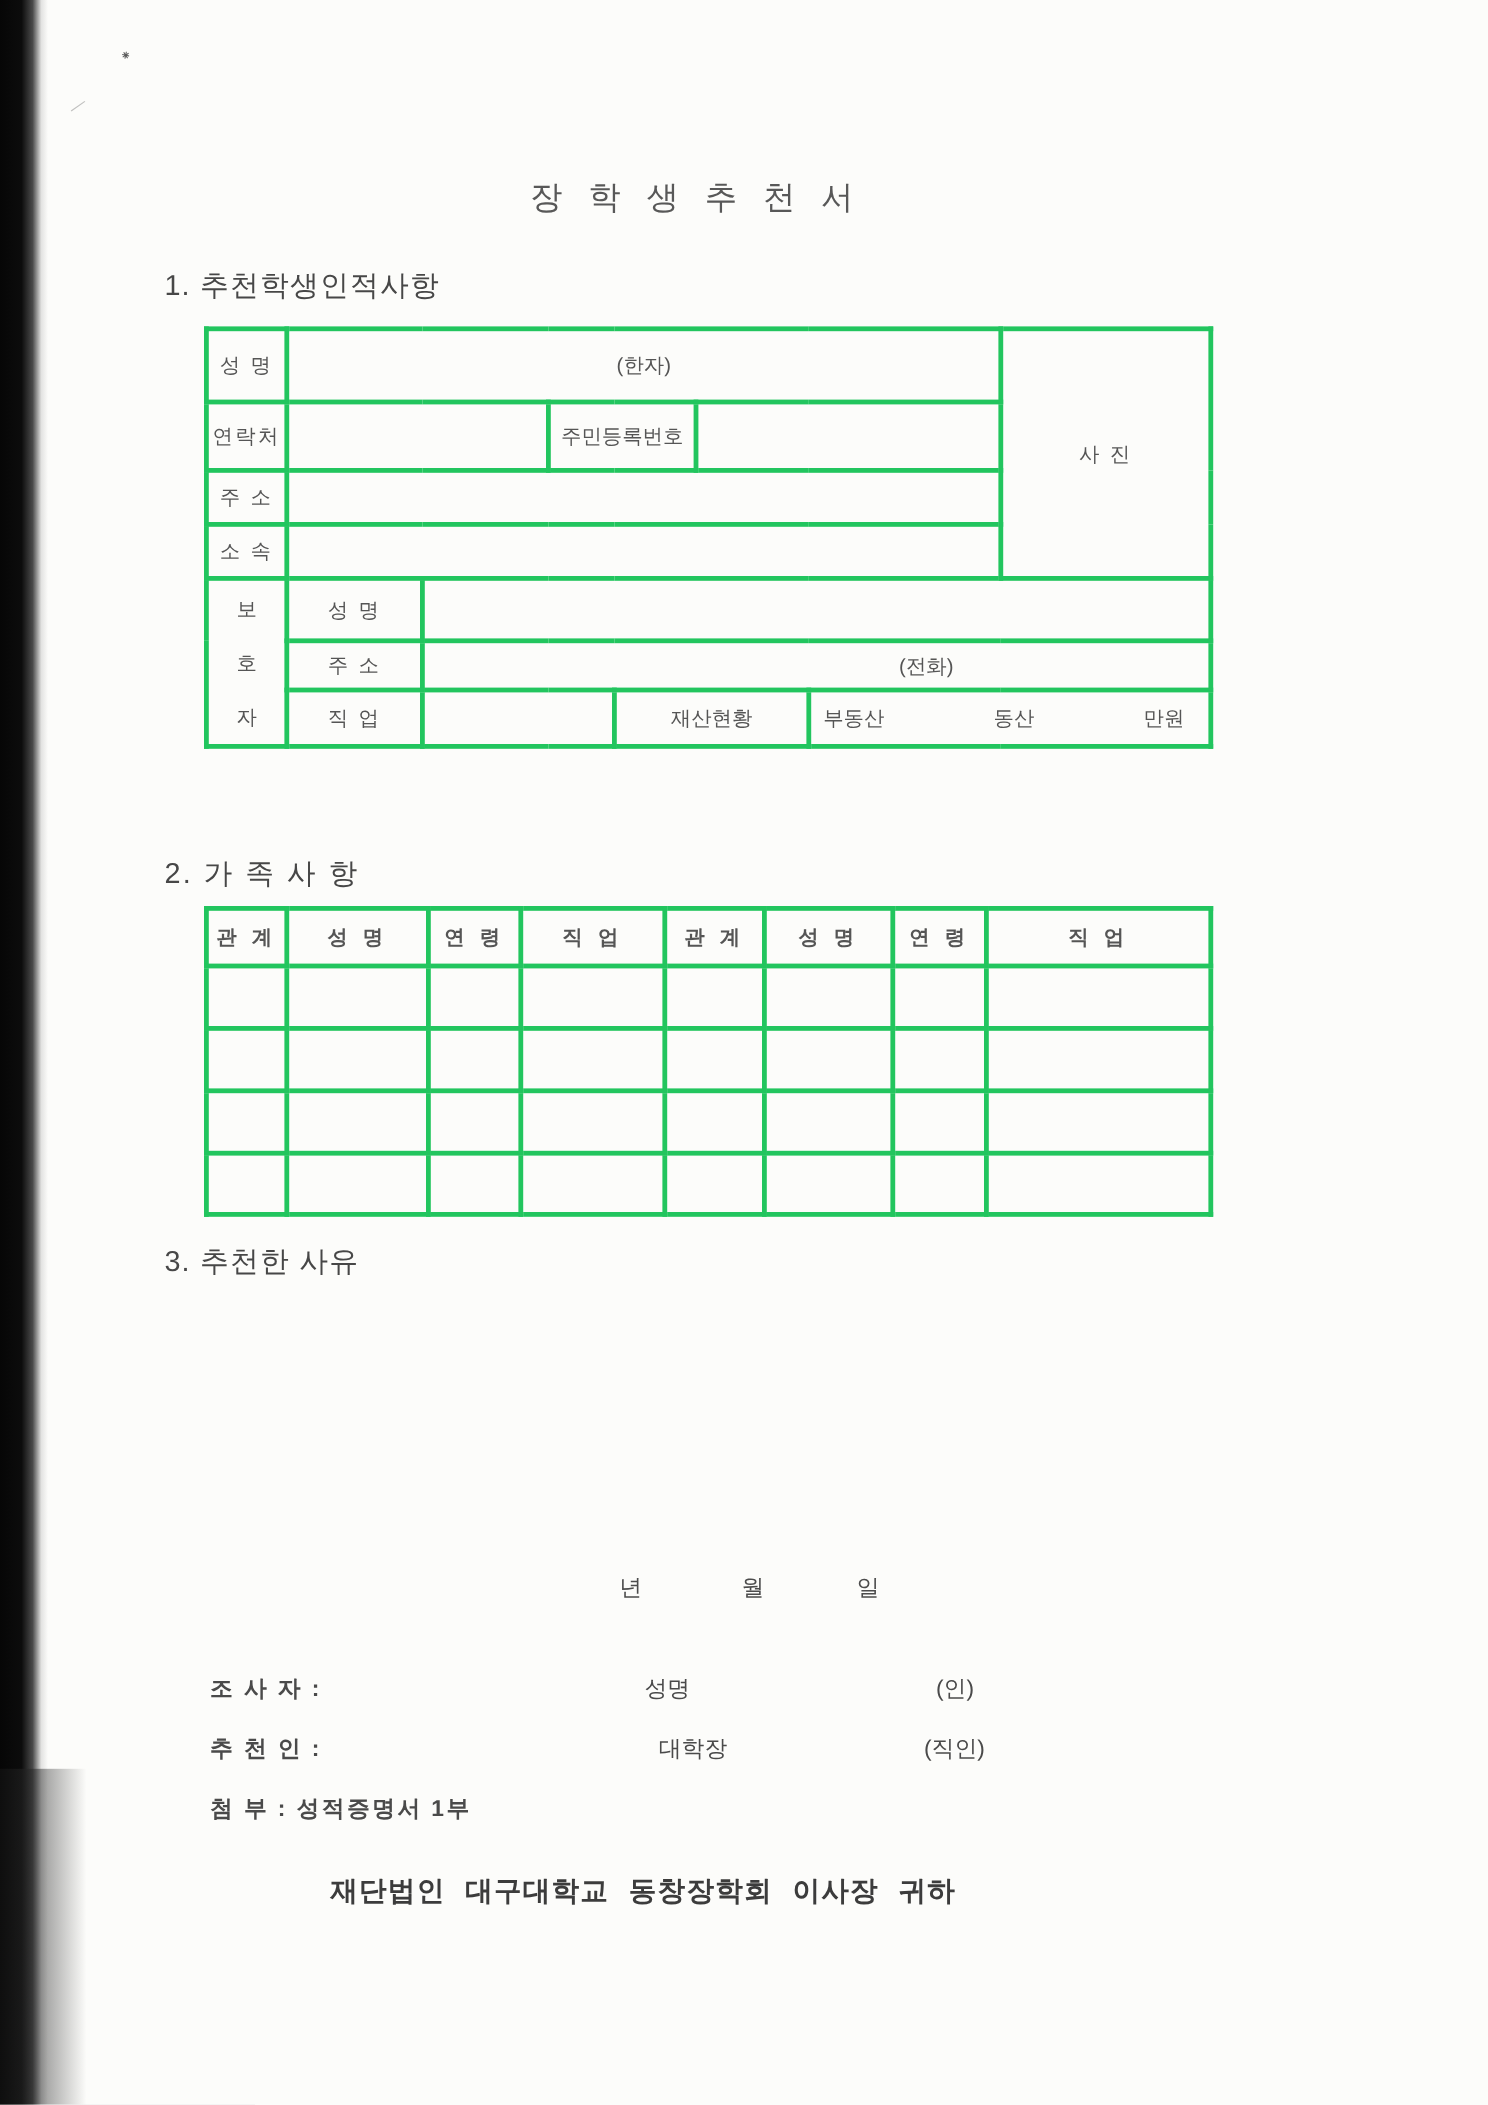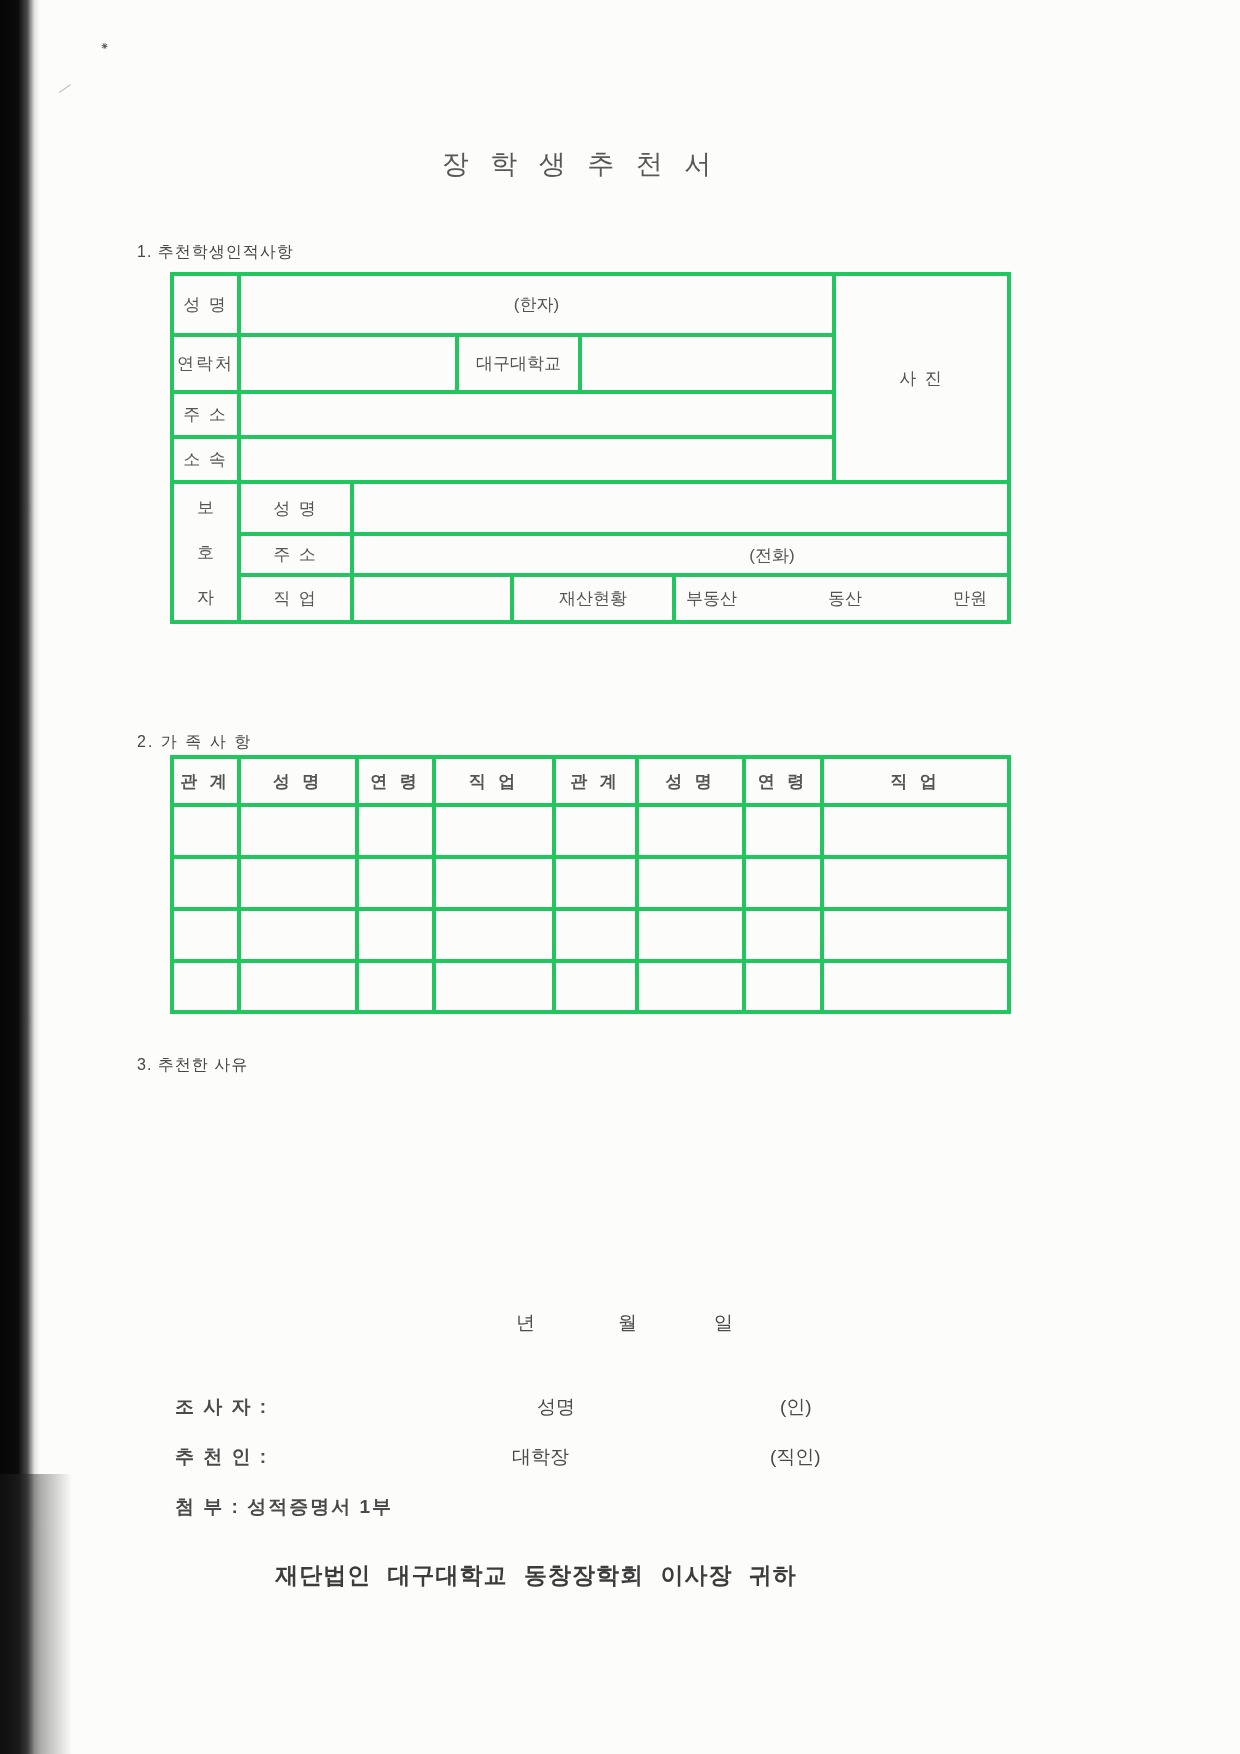--- a/index.html
+++ b/index.html
@@ -12,21 +12,21 @@
   
   .scan-strip{position:absolute;left:0;top:0;bottom:0;width:40px;
     background:linear-gradient(90deg,#060606 0%,#0c0c0c 45%,#4a4a4a 68%,rgba(150,150,150,.25) 86%,rgba(150,150,150,0) 100%);}
   .scan-strip-bottom{position:absolute;left:0;bottom:0;width:72px;height:280px;
     background:linear-gradient(90deg,rgba(15,15,15,.92) 0%,rgba(70,70,70,.45) 55%,rgba(120,120,120,0) 100%);}
   .speck{position:absolute;left:100px;top:40px;font-size:11px;color:#5a5a5a;transform:rotate(12deg);}
   .speck2{position:absolute;left:58px;top:88px;width:14px;height:1px;background:rgba(120,120,120,.45);transform:rotate(-35deg);}
 
   .title{position:absolute;left:0;top:146px;width:1160px;text-align:center;
     font-size:27px;letter-spacing:7px;color:#585858;}
-  .heading{position:absolute;left:137px;font-size:16px;color:#474747;letter-spacing:1px;margin-top:20px;}
+  .heading{position:absolute;left:137px;font-size:24px;color:#474747;letter-spacing:1px;}
   .h1{top:222px;}
   .h2{top:712px;letter-spacing:2px;}
   .h3{top:1035px;}
   .h4{top:1178px;}
 
   table{border-collapse:collapse;table-layout:fixed;position:absolute;left:170px;}
   td{border:4px solid #22c55e;font-size:17px;color:#555;vertical-align:middle;
      text-align:center;padding:0;overflow:hidden;}
   .t1{top:272px;width:839px;}
   .t2{top:755px;width:839px;}
@@ -45,21 +45,21 @@
   .d-month{left:618px;}
   .d-day{left:714px;}
 
   .sigrow{position:absolute;left:175px;width:860px;font-size:19px;color:#4a4a4a;}
   .sig1{top:1394px;}
   .sig2{top:1444px;}
   .sig3{top:1494px;}
   .sigrow .c1{position:absolute;left:0;letter-spacing:2px;font-weight:bold;}
   .sig1 .c2{position:absolute;left:362px;}
   .sig1 .c3{position:absolute;left:605px;}
-  .sig2 .c2{position:absolute;left:337px;text-align:center;}
+  .sig2 .c2{position:absolute;left:374px;text-align:center;}
   .sig2 .c3{position:absolute;left:595px;}
 
   .recipient{position:absolute;left:0;top:1560px;width:1072px;text-align:center;
     font-size:23px;font-weight:bold;color:#3c3c3c;letter-spacing:1px;word-spacing:9px;}
 </style>
 </head>
 <body>
 
 <div class="page">
 
@@ -85,21 +85,21 @@
     </colgroup>
     <tbody>
         <tr style="height:61px">
       <td class="lbl">성  명</td>
       <td colspan="6">(한자)</td>
       <td rowspan="4" class="lbl">사  진</td>
     </tr>
     <tr style="height:57px">
       <td class="lbl">연락처</td>
       <td colspan="2"></td>
-      <td colspan="2">대구대학교</td>
+      <td colspan="2">주민등록번호</td>
       <td colspan="2"></td>
     </tr>
     <tr style="height:45px">
       <td class="lbl">주  소</td>
       <td colspan="6"></td>
     </tr>
     <tr style="height:45px">
       <td class="lbl">소  속</td>
       <td colspan="6"></td>
     </tr>

